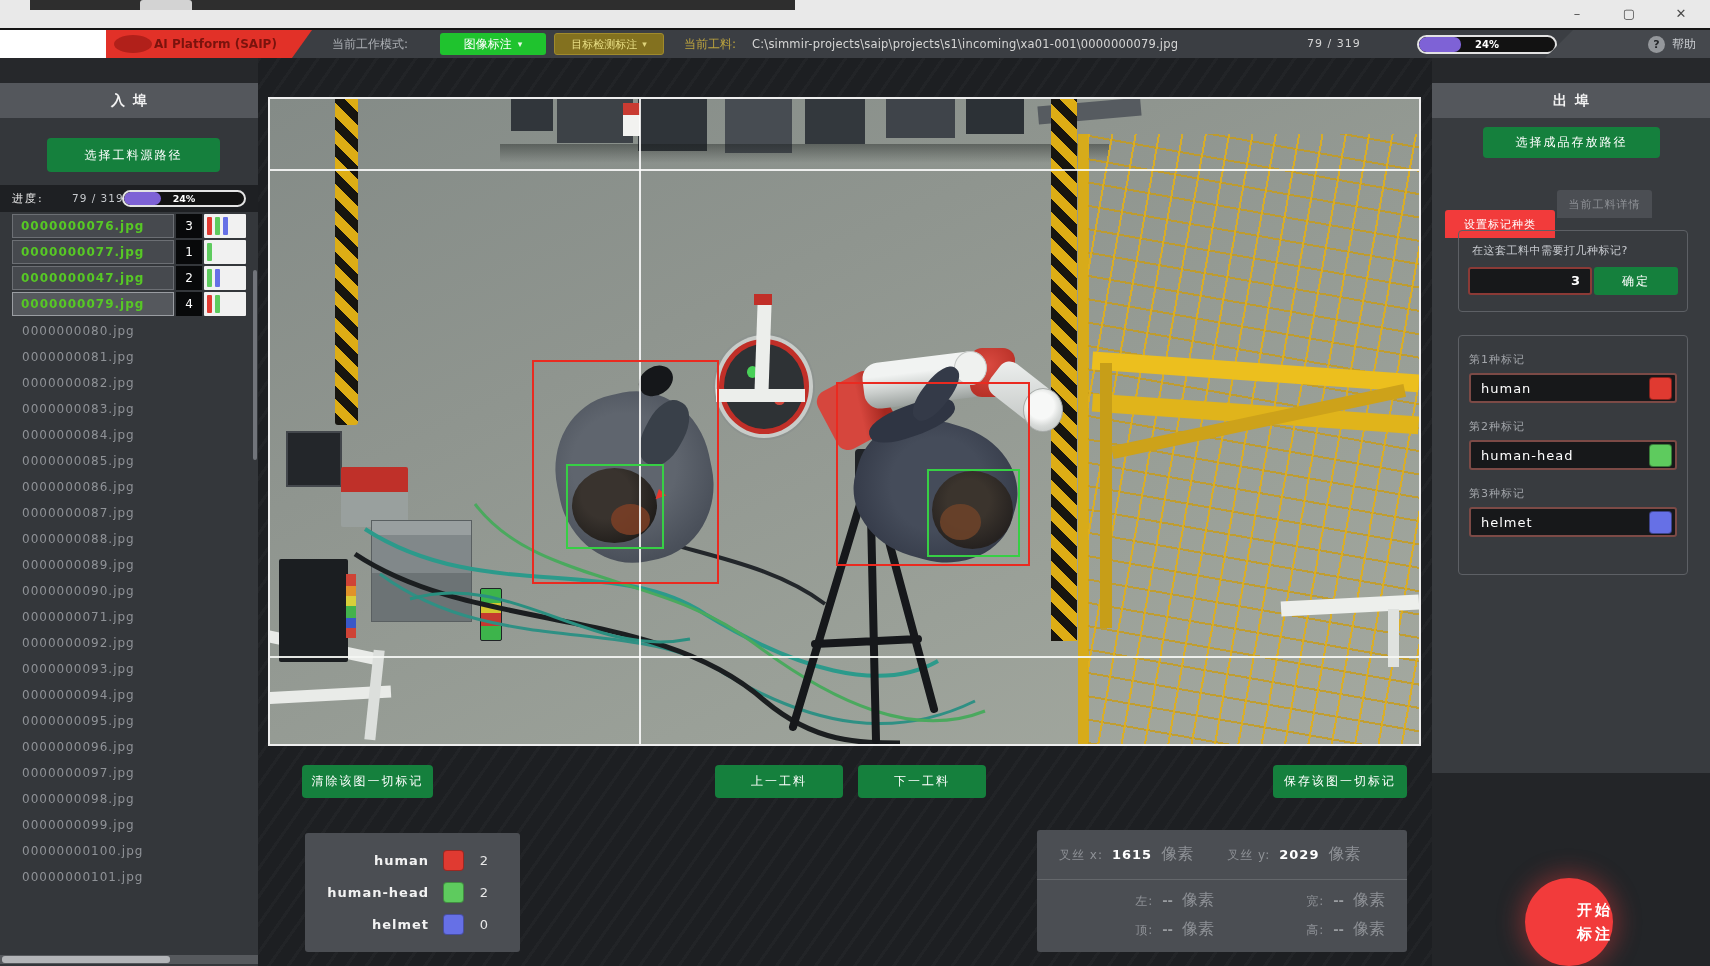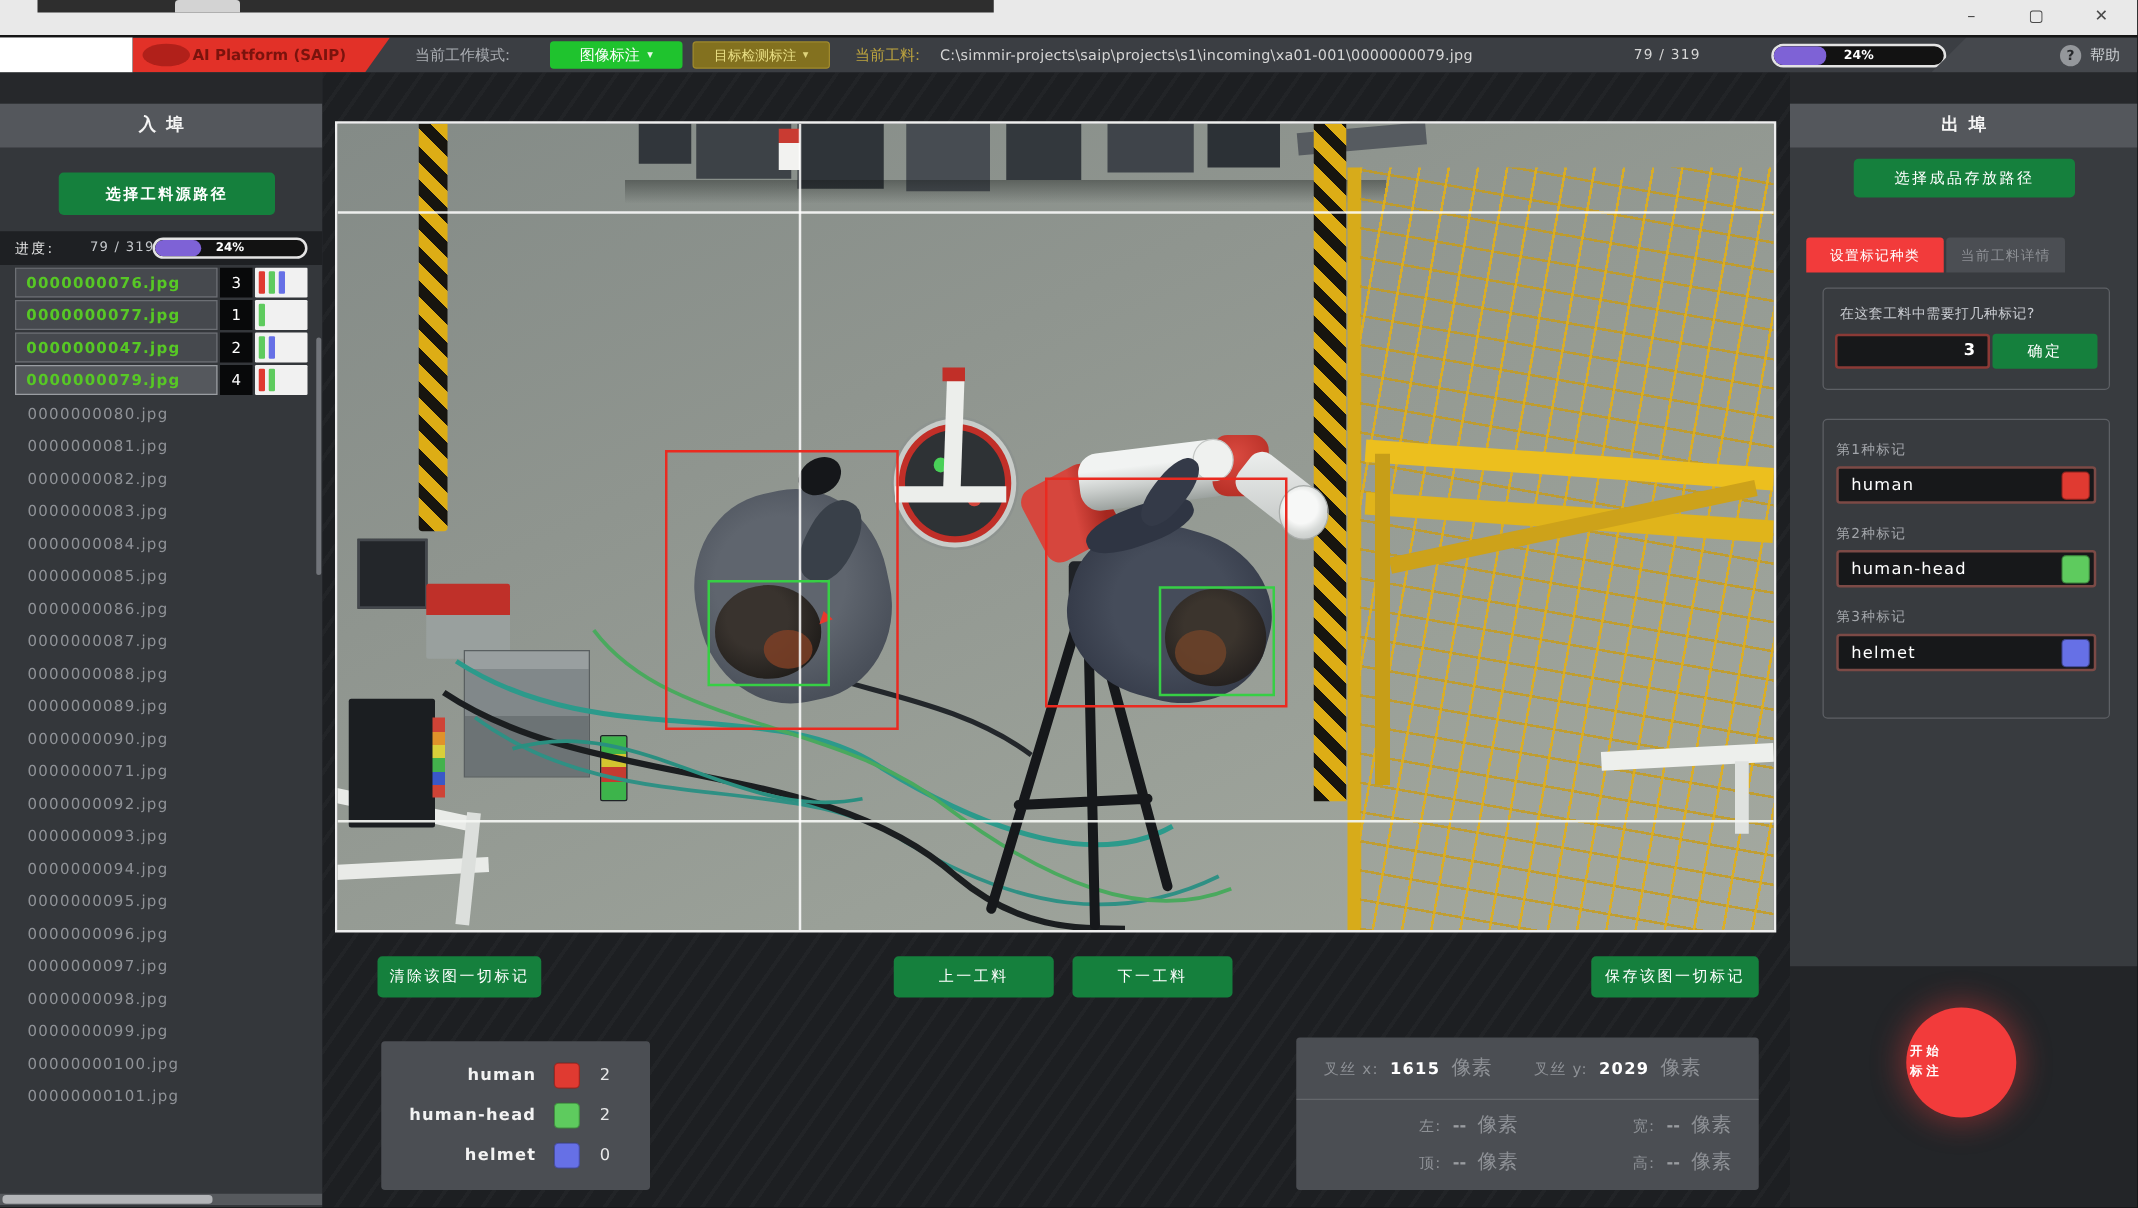--- a/index.html
+++ b/index.html
@@ -37,21 +37,21 @@
   .help-circle{width:17px;height:17px;border-radius:50%;background:#94979b;color:#26282b;font-size:11px;font-weight:bold;
                display:flex;align-items:center;justify-content:center;}
   
   .panel-header{position:absolute;left:0;top:25px;width:100%;height:35px;background:#54575c;
                 color:#f4f4f4;font-size:14px;letter-spacing:8px;text-align:center;line-height:35px;font-weight:bold;text-indent:8px;}
   .sb-top-dark{position:absolute;left:0;top:0;width:100%;height:25px;background:#26282b;}
   .btn-red{background:#15803d;border-radius:4px;color:#fff;font-size:12px;letter-spacing:2px;
            display:flex;align-items:center;justify-content:center;cursor:pointer;}
   
   .sidebar-left{position:absolute;left:0;top:58px;width:258px;height:908px;background:#34373b;overflow:hidden;}
-  .btn-source{position:absolute;left:47px;top:80px;width:173px;height:34px;font-weight:bold;}
+  .btn-source{position:absolute;left:47px;top:80px;width:173px;height:34px;}
   .progress-strip{position:absolute;left:0;top:127px;width:100%;height:27px;background:#1e2023;}
   .progress-strip .pl{position:absolute;left:12px;line-height:27px;font-size:11px;color:#e8e8e8;letter-spacing:2px;}
   .progress-strip .pt{position:absolute;left:72px;line-height:27px;font-size:10.5px;color:#c6c9cd;letter-spacing:1px;}
   .side-pill{left:122px;top:5px;width:120px;height:13px;border-width:2px;}
   .side-pill .pill-label{line-height:13px;font-size:9.5px;}
   .file-list{position:absolute;left:0;top:156px;width:100%;height:740px;overflow:hidden;}
   .file-row{cursor:pointer;}
   .file-row.annotated{display:flex;height:24px;margin:0 12px 2px 12px;}
   .file-row.annotated .fname{flex:1;background:#46494e;border:1px solid #6c6f74;box-sizing:border-box;
         color:#57c825;font-size:12px;font-weight:bold;letter-spacing:1px;line-height:22px;padding-left:8px;}
@@ -93,37 +93,37 @@
   .info-unit{color:#8e9196;font-size:16px;}
   .info-empty{color:#9a9da1;font-size:13px;font-weight:bold;}
   .info-rows{padding:10px 22px 0 46px;display:flex;flex-direction:column;gap:8px;}
   .info-line{display:flex;gap:40px;}
   .info-line .info-group{flex:1;justify-content:flex-end;}
   
   .sidebar-right{position:absolute;left:1432px;top:58px;width:278px;height:715px;background:#383b3f;}
   .btn-dest{position:absolute;left:51px;top:69px;width:177px;height:31px;font-size:12px;}
   .tab{position:absolute;top:132px;height:28px;border-radius:3px 3px 0 0;font-size:11px;display:flex;
        align-items:center;justify-content:center;letter-spacing:1px;cursor:pointer;}
-  .tab-active{left:13px;width:110px;background:#f23b3b;color:#fff;}
+  .tab-active{left:13px;width:110px;background:#f23b3b;color:#fff;margin-top:20px;}
   .tab-idle{left:125px;width:95px;background:#4b4e53;color:#8d9095;}
   .qpanel{position:absolute;left:26px;top:172px;width:230px;height:82px;border:1px solid #5d6065;border-radius:4px;box-sizing:border-box;}
   .question{margin:12px 10px 0 13px;font-size:11px;color:#c9ccd1;letter-spacing:.5px;}
   .qrow{margin-top:9px;padding:0 9px;display:flex;gap:2px;}
   .count-input{width:124px;height:28px;background:#17181a;border:2px solid #8b3a36;border-radius:3px;box-sizing:border-box;
                color:#fff;font-size:13px;font-weight:bold;text-align:right;padding-right:10px;line-height:24px;cursor:text;}
   .btn-confirm{width:84px;height:28px;border-radius:3px;}
   .lpanel{position:absolute;left:26px;top:277px;width:230px;height:240px;border:1px solid #5d6065;border-radius:4px;box-sizing:border-box;}
   .lfield-title{margin:16px 0 6px 10px;font-size:11px;color:#a3a6ab;letter-spacing:1px;}
   .lfield{margin:0 10px;height:30px;background:#17181a;border:2px solid #7c4a46;border-radius:3px;box-sizing:border-box;
           display:flex;align-items:center;padding:0 3px 0 10px;cursor:text;}
   .lfield-value{flex:1;color:#fff;font-size:13px;letter-spacing:1px;}
   .lfield-swatch{width:21px;height:21px;border-radius:4px;border:1px solid rgba(0,0,0,.4);cursor:pointer;}
-  .start-btn{position:absolute;left:93px;top:748px;width:88px;height:88px;border-radius:50%;background:#f23b3b;
-             display:flex;flex-direction:column;align-items:flex-start;justify-content:center;color:#fff;
-             font-size:10px;font-weight:bold;letter-spacing:3px;line-height:1.6;cursor:pointer;text-indent:3px;
+  .start-btn{position:absolute;left:93px;top:820px;width:88px;height:88px;border-radius:50%;background:#f23b3b;
+             display:flex;flex-direction:column;align-items:flex-end;justify-content:center;color:#fff;
+             font-size:15px;font-weight:bold;letter-spacing:3px;line-height:1.6;cursor:pointer;text-indent:3px;
              box-shadow:0 0 22px 6px rgba(242,59,59,.35);}
 </style>
 </head>
 <body>
 
 <div class="app">
 
   <div class="titlebar">
     <div class="tabstrip">
       <div class="tabstrip-tab"></div>

